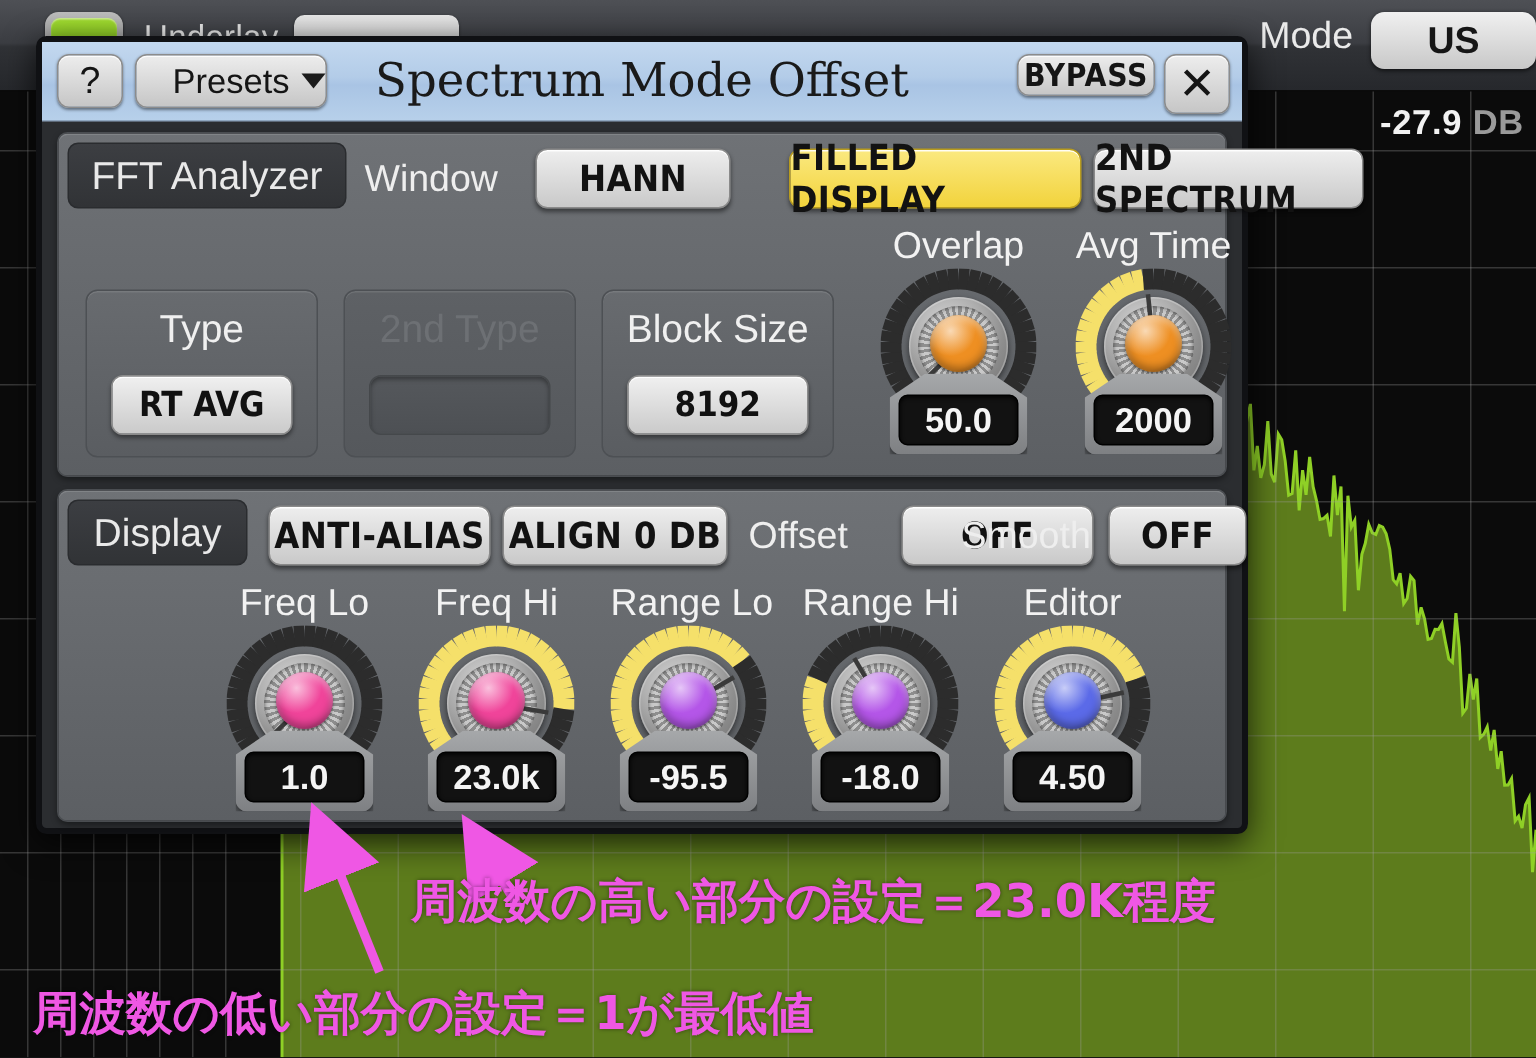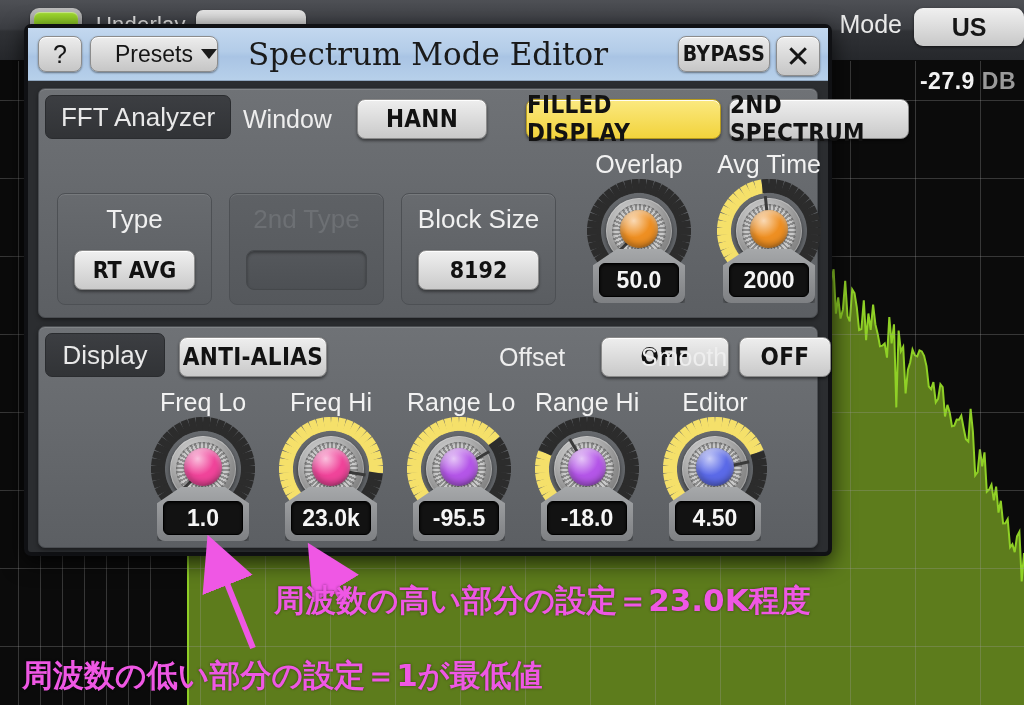--- a/index.html
+++ b/index.html
@@ -84,21 +84,21 @@
     position:absolute;border-radius:8px;
     background:linear-gradient(180deg,#ededed,#c6c6c6);
     border:1px solid #8c8c8c;
     box-shadow:0 1px 2px rgba(0,0,0,.45),inset 0 1px 0 rgba(255,255,255,.85);
     display:flex;align-items:center;justify-content:center;
     color:#151515;box-sizing:border-box;cursor:pointer;
   }
   #btn-help{left:10px;top:8px;width:44px;height:36px;font-size:25px;}
   #btn-presets{left:62px;top:8px;width:128px;height:36px;font-size:23px;gap:8px;justify-content:flex-end;}
   .caret{width:0;height:0;border-left:8px solid transparent;border-right:8px solid transparent;border-top:10px solid #1b1b1b;}
-  #btn-bypass{right:58px;top:8px;width:92px;height:36px;font-size:21px;
+  #btn-bypass{right:58px;top:8px;width:92px;height:28px;font-size:21px;
     font-family:"DejaVu Sans Condensed","Liberation Sans Narrow","Liberation Sans",sans-serif;
     font-weight:bold;letter-spacing:.5px;}
   #btn-close{right:8px;top:8px;width:44px;height:40px;font-size:30px;font-weight:bold;}
 
   
   .panel{
     position:absolute;
     background:linear-gradient(180deg,#6f7276,#5c5f63);
     border:1px solid #4a4d51;
     border-radius:7px;box-sizing:border-box;
@@ -257,21 +257,21 @@
 </div>
 
 <div id="dialog">
 
   <div class="titlebar">
     <div class="tb-btn" id="btn-help">?</div>
     <div class="tb-btn" id="btn-presets">
       <span>Presets</span>
       <span class="caret"></span>
     </div>
-    <div class="title-text">Spectrum Mode Editor</div>
+    <div class="title-text">Spectrum Mode Offset</div>
     <div class="tb-btn" id="btn-bypass">BYPASS</div>
     <div class="tb-btn" id="btn-close">✕</div>
   </div>
 
   <div class="panel" id="panel-fft">
     <div class="tabhead">FFT Analyzer</div>
     <div class="sublabel" style="left:204px;top:16px;">Window</div>
     <div class="lcd-btn" style="left:318px;top:10px;width:130px;height:40px;font-size:24px;">HANN</div>
     <div class="lcd-btn yellow" style="left:487px;top:10px;width:195px;height:40px;font-size:24px;">FILLED DISPLAY</div>
     <div class="lcd-btn" style="left:690px;top:10px;width:180px;height:40px;font-size:24px;">2ND SPECTRUM</div>
@@ -381,20 +381,21 @@
             <div class="knob-base"></div>
             <div class="knob-readout">2000</div>
           </div>
         </div>
       </div>
   </div>
 
   <div class="panel" id="panel-display">
     <div class="tabhead" style="min-width:120px;">Display</div>
     <div class="lcd-btn" style="left:140px;top:10px;width:148px;height:40px;font-size:24px;">ANTI-ALIAS</div>
+    <div class="lcd-btn" style="left:296px;top:10px;width:150px;height:40px;font-size:24px;">ALIGN 0 DB</div>
     <div class="sublabel" style="left:460px;top:16px;">Offset</div>
     <div class="lcd-btn" style="left:562px;top:10px;width:128px;height:40px;font-size:24px;">OFF</div>
 
     <div class="sublabel" style="left:602px;top:16px;">Smooth</div>
     <div class="lcd-btn" style="left:700px;top:10px;width:92px;height:40px;font-size:24px;">OFF</div>
 
     <div id="display-knobs">
         <div class="knob-unit" style="left: 112px; top: 62px;">
           <div class="k-label">Freq Lo</div>
           <div class="knob-wrap">

